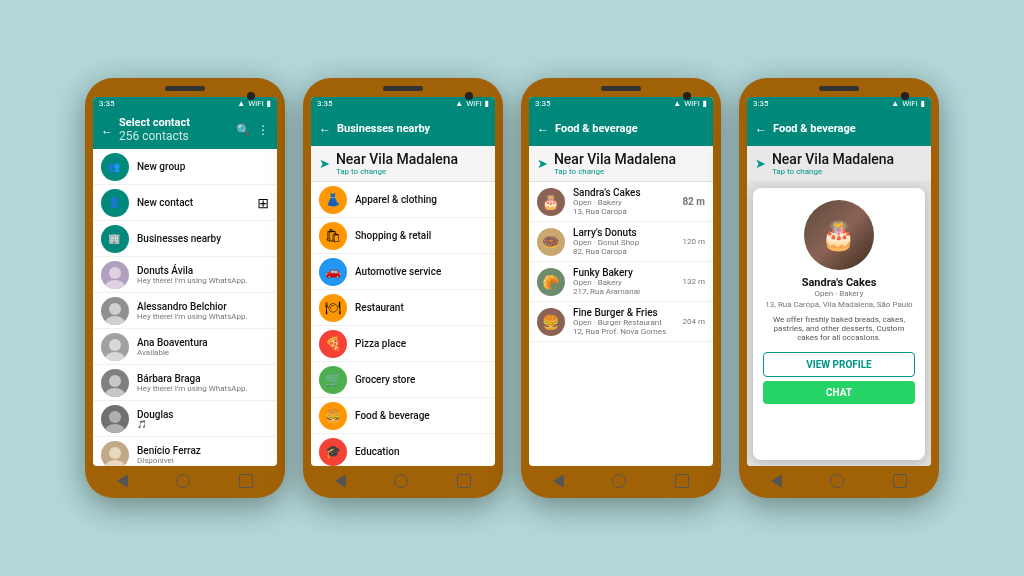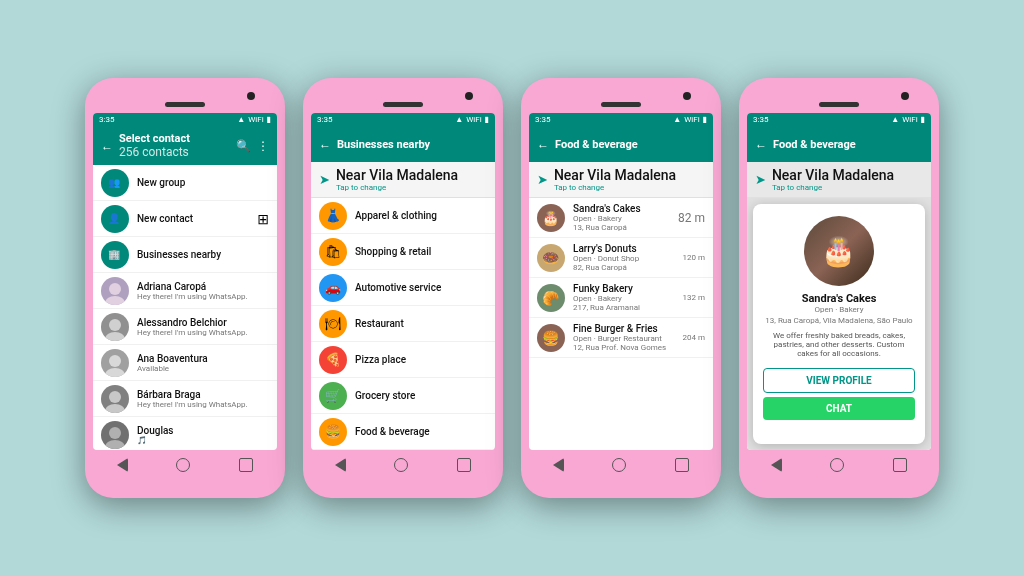--- a/index.html
+++ b/index.html
@@ -16,23 +16,23 @@
     .phones-container {
       display: flex;
       gap: 18px;
       align-items: center;
       justify-content: center;
       padding: 20px;
     }
     .phone {
       width: 200px;
       height: 420px;
-      background: #f9a8d4;
+      background: #a16207;
       border-radius: 28px;
-      padding: 24px 8px;
+      padding: 8px 8px;
       box-shadow: 0 8px 32px rgba(0,0,0,0.4);
       display: flex;
       flex-direction: column;
       position: relative;
     }
     .phone-speaker {
       width: 40px;
       height: 5px;
       background: #333;
       border-radius: 3px;
@@ -262,21 +262,21 @@
         </div>
 
         <div class="list-item">
           <div class="avatar" style="background:#b0a0c0;">
               <svg width="28" height="28" viewBox="0 0 28 28">
                 <circle cx="14" cy="12" r="6" fill="#e0d0e0"></circle>
                 <ellipse cx="14" cy="26" rx="10" ry="7" fill="#e0d0e0"></ellipse>
               </svg>
             </div>
           <div class="item-text">
-            <div class="item-name">Adriana Caropá</div>
+            <div class="item-name">Donuts Ávila</div>
             <div class="item-sub">Hey there! I'm using WhatsApp.</div>
           </div>
         </div>
         <div class="list-item">
           <div class="avatar" style="background:#909090;">
               <svg width="28" height="28" viewBox="0 0 28 28">
                 <circle cx="14" cy="12" r="6" fill="#d0d0d0"></circle>
                 <ellipse cx="14" cy="26" rx="10" ry="7" fill="#d0d0d0"></ellipse>
               </svg>
             </div>
@@ -431,21 +431,21 @@
         </div>
       </div>
       <div class="screen-content">
         <div class="list-item">
           <div class="avatar" style="background:#8B6355;font-size:14px;">🎂</div>
           <div class="item-text">
             <div class="item-name">Sandra's Cakes</div>
             <div class="item-sub">Open · Bakery</div>
             <div class="item-sub">13, Rua Caropá</div>
           </div>
-          <div class="item-sub" style="font-size:12px;color:#777;">82 m</div>
+          <div class="item-sub" style="font-size:10px;color:#777;font-weight:bold;">82 m</div>
         </div>
         <div class="list-item">
           <div class="avatar" style="background:#c8a870;font-size:14px;">🍩</div>
           <div class="item-text">
             <div class="item-name">Larry's Donuts</div>
             <div class="item-sub">Open · Donut Shop</div>
             <div class="item-sub">82, Rua Caropá</div>
           </div>
           <div class="item-sub" style="font-size:8px;color:#777;">120 m</div>
         </div>

